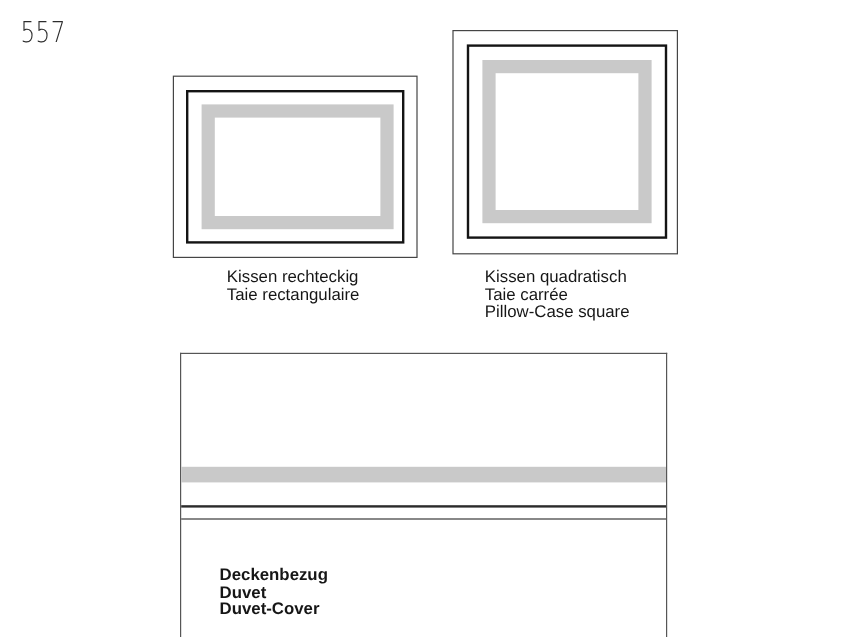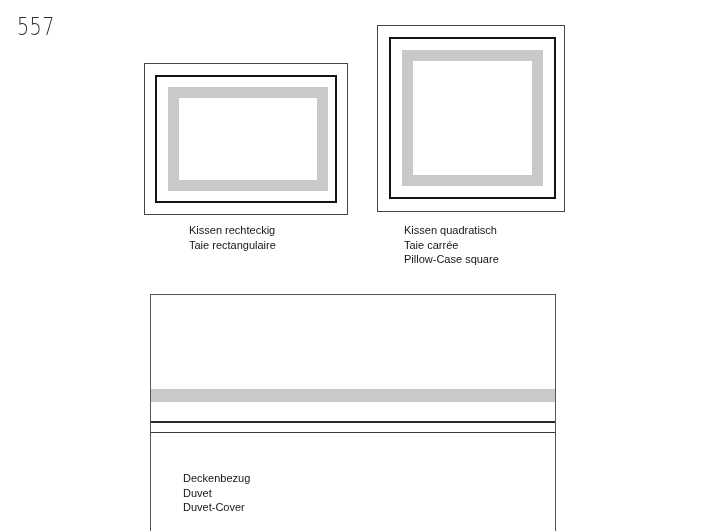--- a/index.html
+++ b/index.html
@@ -38,21 +38,21 @@
   .p1-outer { left: 144px; top: 63px;  width: 204px; height: 152px; }
   .p1-seam  { left: 155px; top: 75px;  width: 182px; height: 128px; }
   .p1-band  { left: 168px; top: 87px;  width: 160px; height: 104px; }
 
   .p2-outer { left: 377px; top: 25px;  width: 188px; height: 187px; }
   .p2-seam  { left: 389px; top: 37px;  width: 167px; height: 162px; }
   .p2-band  { left: 402px; top: 50px;  width: 141px; height: 136px; }
 
   
   .caption {
-    font-size: 11px;
+    font-size: 14px;
     line-height: 14.5px;
     color: #161616;
     white-space: nowrap;
   }
   .caption-rect   { left: 189px; top: 223px; }
   .caption-square { left: 404px; top: 223px; }
 
   
   .duvet-body {
     left: 150px; top: 294px;
@@ -69,21 +69,21 @@
   .duvet-line-thick {
     left: 0; right: 0;
     top: 126px; height: 2px;
     background: #2b2b2b;
   }
   .duvet-line-thin {
     left: 0; right: 0;
     top: 137px; height: 1px;
     background: #3a3a3a;
   }
-  .caption-duvet { left: 32px; top: 176px; }
+  .caption-duvet { left: 32px; top: 176px; font-weight: bold; }
 </style>
 </head>
 <body>
 
 <div class="abs page-number">557</div>
 
 <div class="abs outer-edge p1-outer"></div>
 <div class="abs seam-edge p1-seam"></div>
 <div class="abs fabric-band p1-band"></div>
 

